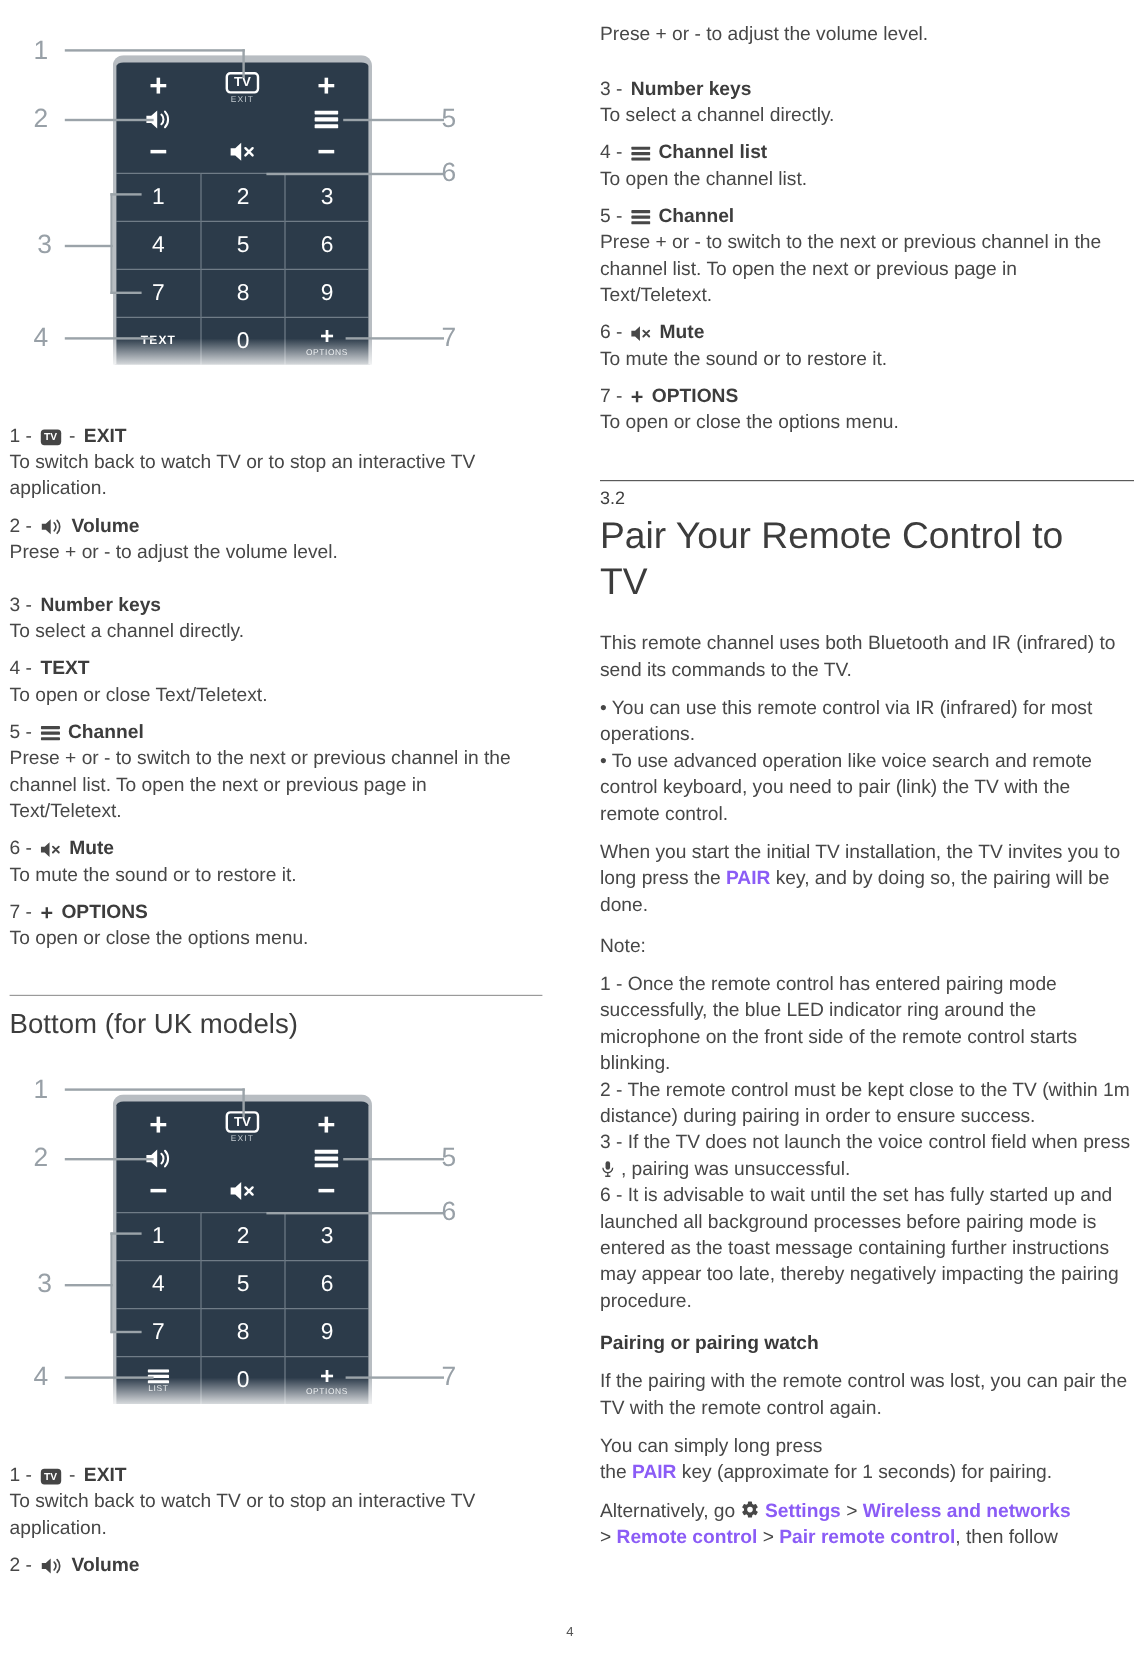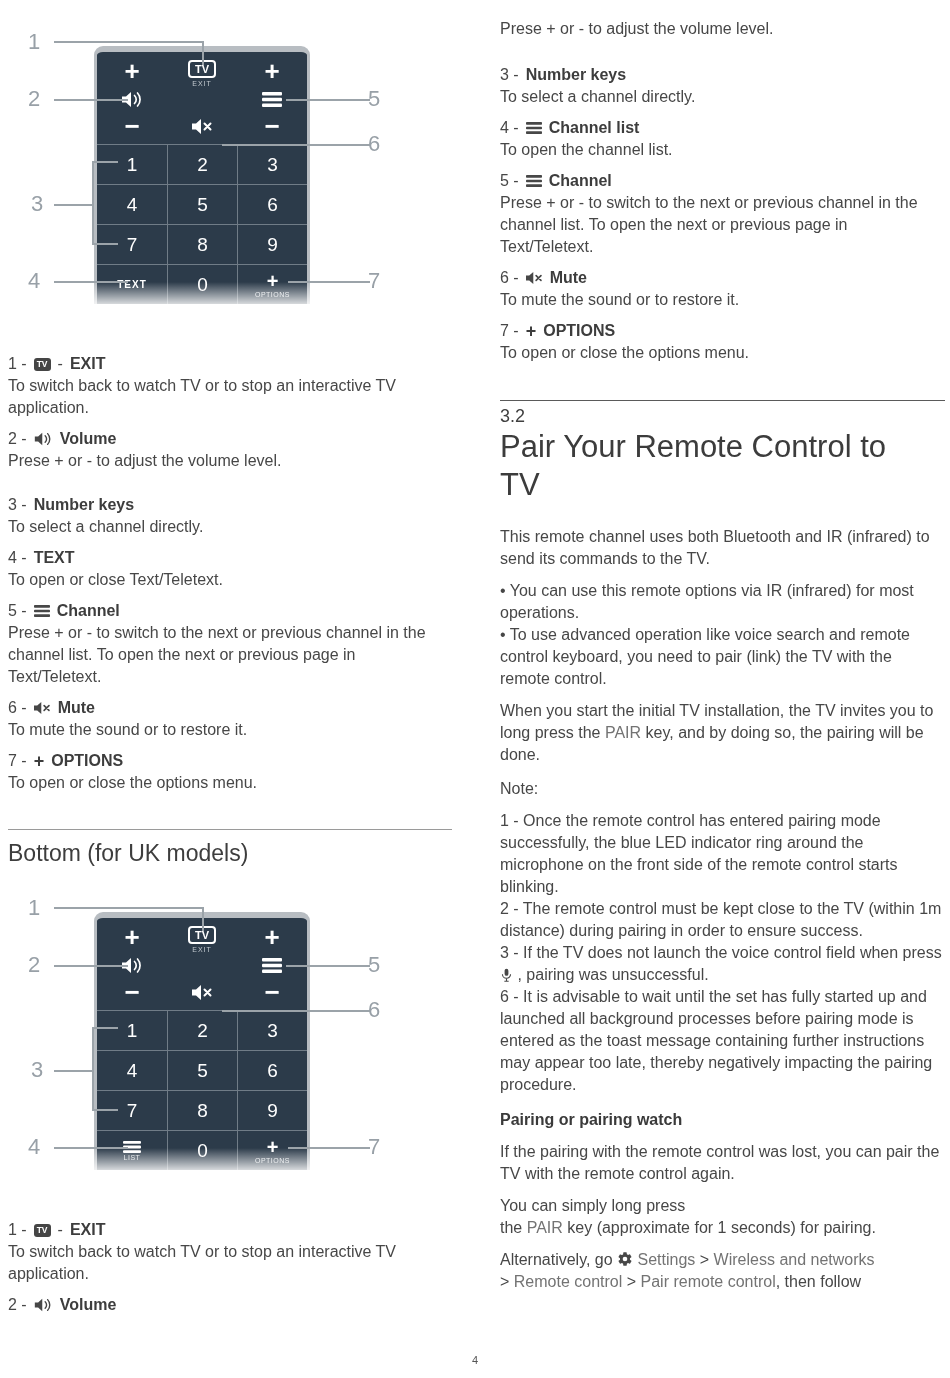--- a/index.html
+++ b/index.html
@@ -18,24 +18,24 @@
   .key-line { display:flex; align-items:center; gap:7px; font-size:16px; line-height:22px; color:#474747; }
   .klabel { font-weight:bold; color:#3d3d3d; }
   .itv { display:inline-block; background:#454545; color:#fff; font-size:8.5px; font-weight:bold; line-height:11px; padding:1px 3px; border-radius:3px; }
   .iplus { font-weight:bold; font-size:18px; color:#3d3d3d; line-height:16px; }
   .iicon { display:inline-flex; align-items:center; }
 
   
   .rule-left  { border:none; border-top:1px solid #9a9a9a; margin:35px 0 0; }
   .rule-right { border:none; border-top:1px solid #5a5a5a; margin:36px 0 0; }
   .bottom-heading { font-size:23px; font-weight:400; color:#3d3d3d; margin:9px 0 0; line-height:28px; }
-  .sec-num { font-size:18px; color:#3f3f3f; margin-top:6px; line-height:18px; }
+  .sec-num { font-size:15px; color:#3f3f3f; margin-top:6px; line-height:18px; }
   .pair-title { font-size:31px; line-height:38px; font-weight:400; color:#3c3c3c; margin:3px 0 22px; max-width:432px; }
   .sub-head { font-size:16px; font-weight:bold; color:#3a3a3a; line-height:22px; margin:13px 0 10px; }
-  .bold { font-weight:normal; color:#737373; }
+  .bold { font-weight:bold; color:#8b5cf6; }
   .para { margin:0 0 10px; }
   .para-0 { margin:0; }
   .note-label { margin:12px 0 10px; }
   .vol-desc { padding-top:18px; margin-bottom:24px; }
   .gear { display:inline-flex; vertical-align:-2px; }
   .mic  { display:inline-flex; vertical-align:-3px; }
   .page-number { position:absolute; left:0; right:0; bottom:12px; text-align:center; font-size:11px; color:#555; }
 
   
   .remote-diagram { position:relative; height:296px; }
@@ -410,21 +410,21 @@
       </div>
       <div class="key-desc body-text">To open or close the options menu.</div>
     </div>
 
     <hr class="rule-right">
     <div class="sec-num">3.2</div>
     <h1 class="pair-title">Pair Your Remote Control to TV</h1>
 
     <div class="para body-text">This remote channel uses both Bluetooth and IR (infrared) to send its commands to the TV.</div>
 
-    <div class="para-0 body-text">• You can use this remote options via IR (infrared) for most operations.</div>
+    <div class="para-0 body-text">• You can use this remote control via IR (infrared) for most operations.</div>
     <div class="para body-text">• To use advanced operation like voice search and remote control keyboard, you need to pair (link) the TV with the remote control.</div>
 
     <div class="para body-text"><span>When you start the initial TV installation, the TV invites you to long press the </span><span class="bold">PAIR</span><span> key, and by doing so, the pairing will be done.</span></div>
 
     <div class="note-label body-text">Note:</div>
 
     <div class="para-0 body-text">1 - Once the remote control has entered pairing mode successfully, the blue LED indicator ring around the microphone on the front side of the remote control starts blinking.</div>
     <div class="para-0 body-text">2 - The remote control must be kept close to the TV (within 1m distance) during pairing in order to ensure success.</div>
     <div class="para-0 body-text"><span>3 - If the TV does not launch the voice control field when press </span><span class="mic">
           <svg width="13" height="15" viewBox="0 0 24 27">

